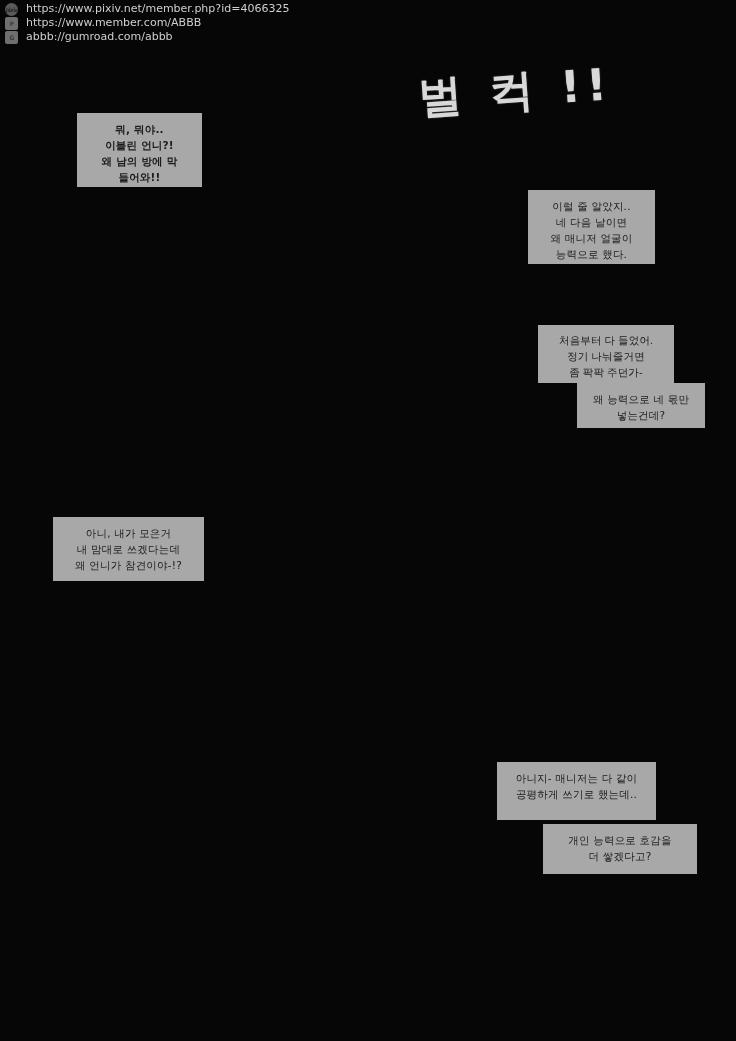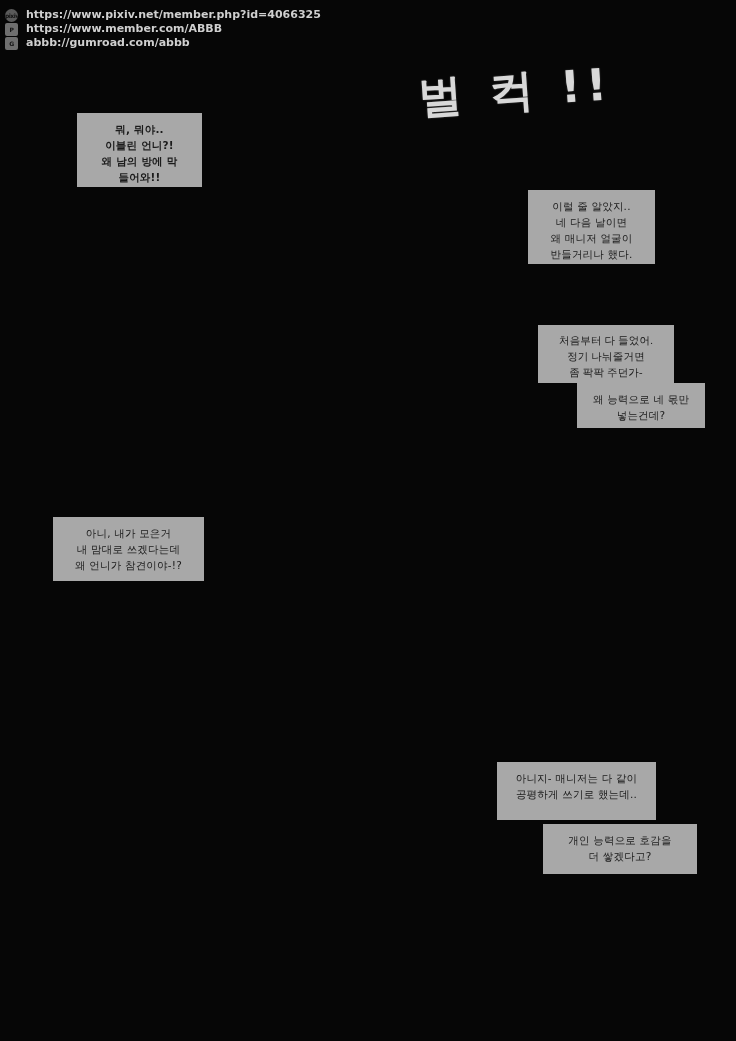--- a/index.html
+++ b/index.html
@@ -21,25 +21,24 @@
     top: 0;
     width: 736px;
     height: 1041px;
     background: #060606;
   }
 
   
   .credits {
     position: absolute;
     left: 0;
-    top: 6px;
+    top: 0;
     width: 100%;
     padding: 2px 4px 4px 0;
     box-sizing: border-box;
-    font-weight: bold;
   }
   .credit-line {
     position: relative;
     height: 14px;
     line-height: 14px;
     padding-left: 26px;
     color: #cfcfcf;
     font-size: 11px;
     font-family: "DejaVu Sans", sans-serif;
     white-space: nowrap;
@@ -113,21 +112,21 @@
   <div class="sfx" style="left:418px; top:62px;">벌 컥 !!</div>
 
   <div class="bubble" style="left:77px; top:113px; width:125px; height:74px;font-weight:bold;">뭐,  뭐야..
 이블린 언니?!
 왜 남의 방에 막
 들어와!!</div>
 
   <div class="bubble" style="left:528px; top:190px; width:127px; height:74px;">이럴 줄 알았지..
 네 다음 날이면
 왜 매니저 얼굴이
-반들거리나 했다.</div>
+능력으로 했다.</div>
 
   <div class="bubble" style="left:538px; top:325px; width:136px; height:58px;font-family:Liberation Serif, serif;">처음부터 다  들었어.
 정기  나눠줄거면
 좀  팍팍  주던가-</div>
 
   <div class="bubble" style="left:577px; top:383px; width:128px; height:45px;">왜 능력으로 네 몫만
 넣는건데?</div>
 
   <div class="bubble" style="left:53px; top:517px; width:151px; height:64px;">아니, 내가 모은거
 내 맘대로 쓰겠다는데

